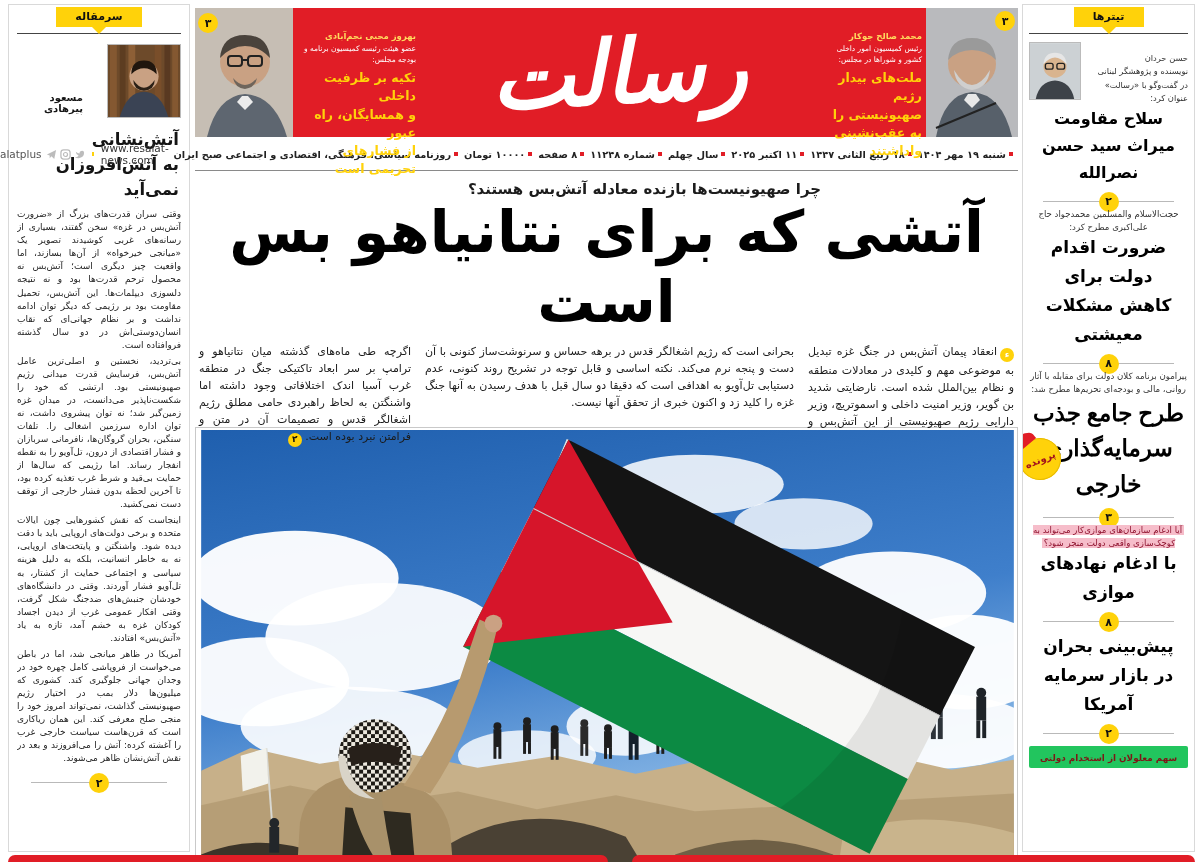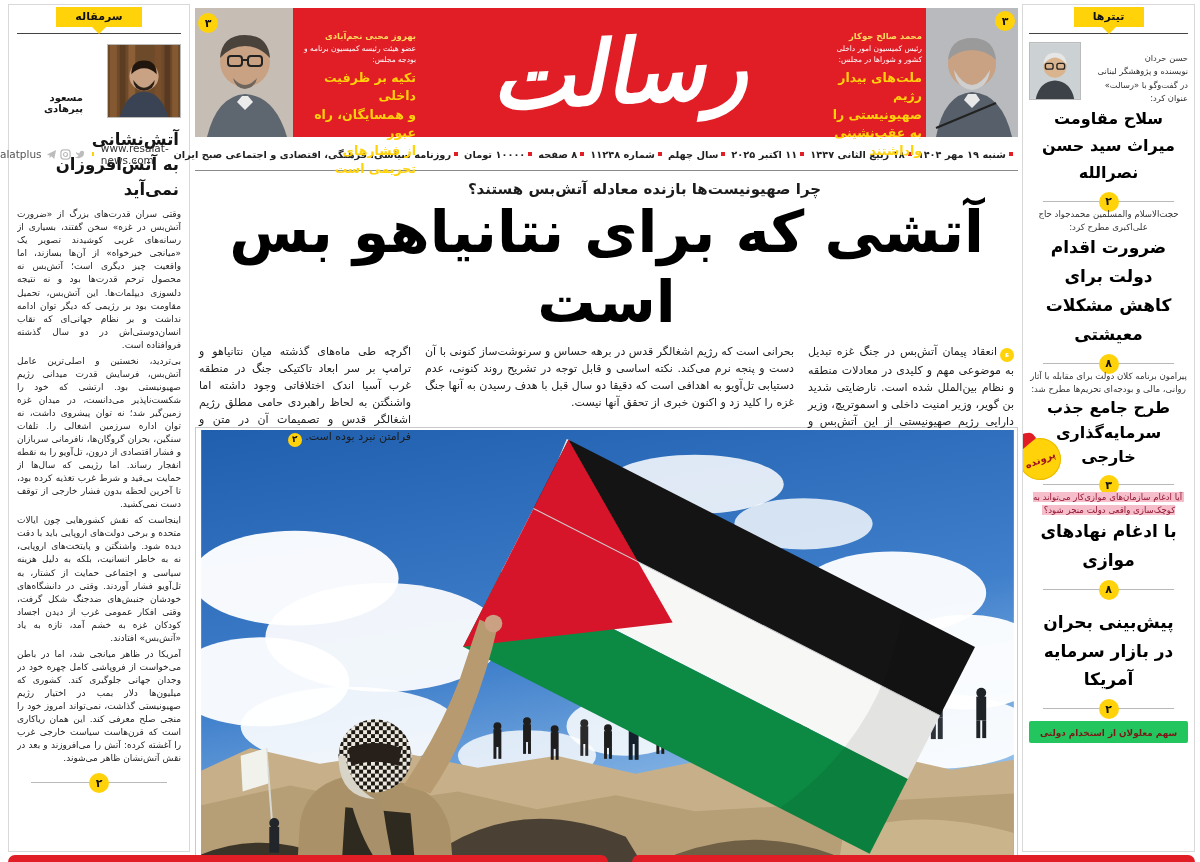--- a/index.html
+++ b/index.html
@@ -75,21 +75,21 @@
   .ed-body{height:560px; overflow:hidden; font-size:9px; line-height:1.45; text-align:justify; color:#222;}
   .ed-body p{margin-bottom:3px;}
 
   
   .sb-item{position:relative;}
   .sb-row{display:flex; gap:5px; margin-top:8px;}
   .sb-cap{flex:1; font-size:8.3px; text-align:right; line-height:1.6; padding-top:10px; color:#333;}
   .sb-photo{width:52px; height:58px; border:1px solid #bbb; flex:0 0 auto;}
   .sb-kicker{font-size:8.6px; text-align:center; line-height:1.5; color:#333; margin-top:6px;}
   .sb-title{font-size:16px; font-weight:bold; text-align:center; line-height:1.7; color:#000;}
-  .sb-title.big{font-size:16px; line-height:1.55;}
+  .sb-title.big{font-size:23px; line-height:1.55;font-family:Liberation Serif, serif;}
   .sb-title.md{font-size:17px;}
   .hl{background:var(--pink); color:#8f1430; padding:0 2px;}
   .dossier{position:absolute; left:-10px; top:68px; width:42px; height:42px; border-radius:50%; background:var(--yellow);
            display:flex; align-items:center; justify-content:center; transform:rotate(-22deg);
            font-size:10px; font-weight:bold; color:#a3131c; box-shadow:0 0 0 1px #e8bb00 inset;}
   .dossier:before{content:""; position:absolute; top:-8px; left:-6px; width:30px; height:13px; background:var(--red);
            border-radius:60% 100% 0 60%; transform:rotate(-18deg);}
   .ybox{background:#22c55e; margin-top:12px; padding:6px 5px 2px; border-radius:2px;}
   .ybox .bk{font-size:8.8px; font-weight:bold; color:#7d1616; text-align:center; line-height:1.55;}
 </style>
@@ -454,21 +454,21 @@
       <div class="sb-kicker"><span class="hl">آیا ادغام سازمان‌های موازی‌کار می‌تواند به کوچک‌سازی واقعی دولت منجر شود؟</span></div>
       <div class="sb-title md">
         <div>با ادغام نهادهای موازی</div>
       </div>
       <div class="sep">
           <span class="num">۸</span>
         </div>
     </div>
 
     <div class="sb-item">
-      <div class="sb-title md" style="margin-top:18px;">
+      <div class="sb-title md" style="margin-top:10px;">
         <div>پیش‌بینی بحران</div>
         <div>در بازار سرمایه آمریکا</div>
       </div>
       <div class="sep">
           <span class="num">۲</span>
         </div>
     </div>
 
     <div class="ybox">
       <div class="bk">

